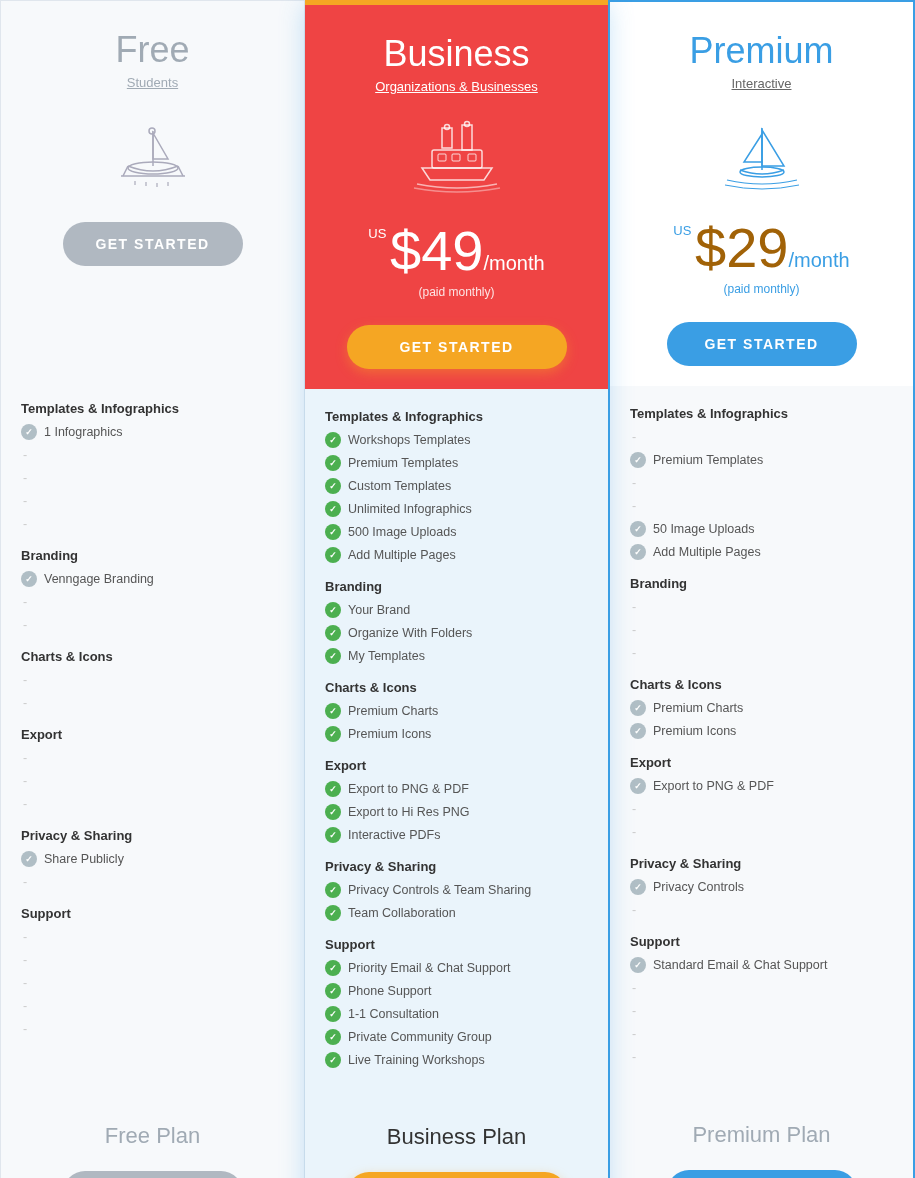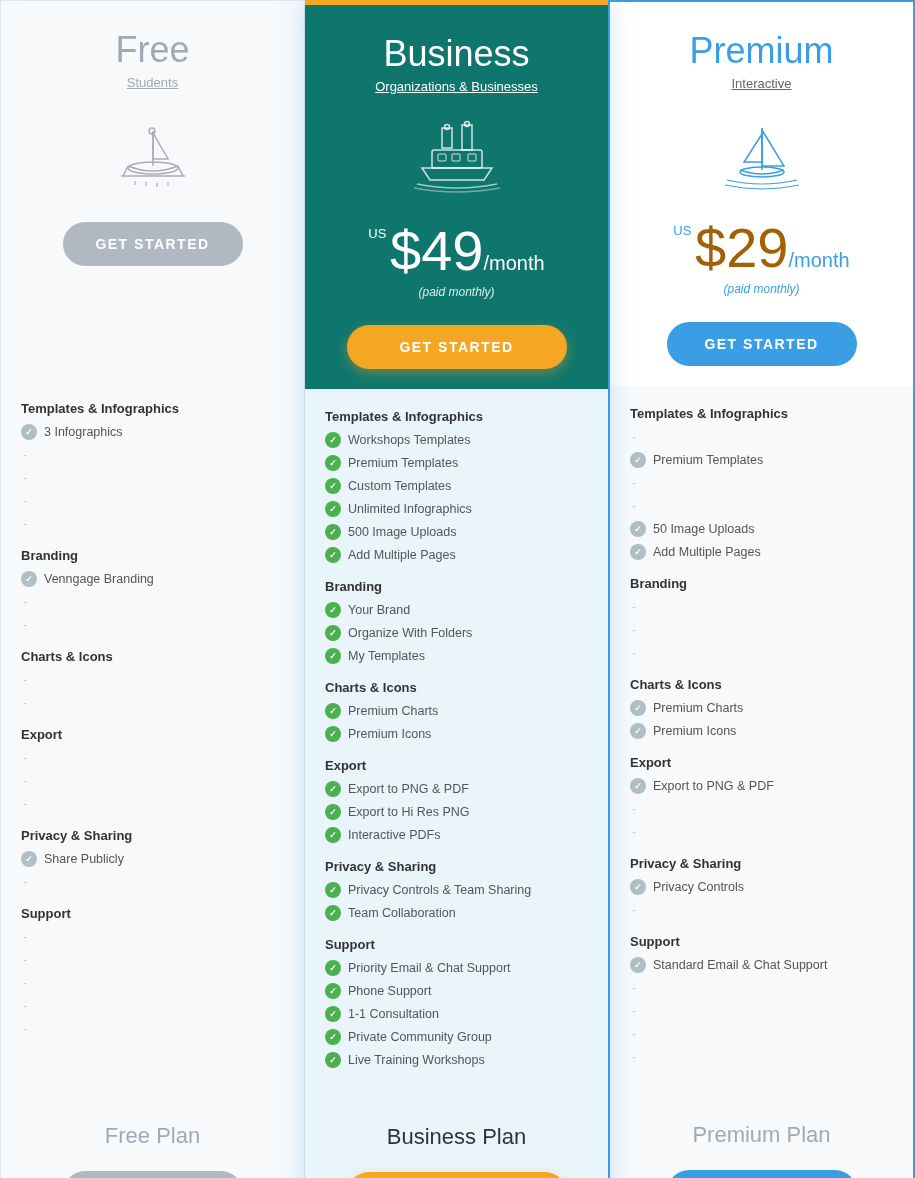--- a/index.html
+++ b/index.html
@@ -42,21 +42,21 @@
     
     .plan-header {
       display: flex;
       flex-direction: column;
       align-items: center;
       padding: 28px 16px 20px;
       min-height: 380px;
       justify-content: flex-start;
     }
     .plan-col.business .plan-header {
-      background: #0f766e;
+      background: #ef4444;
     }
     .plan-name {
       font-size: 36px;
       font-weight: 300;
       color: #a0aab4;
       margin-bottom: 4px;
     }
     .plan-col.business .plan-name,
     .plan-col.business .plan-subtitle {
       color: #fff;
@@ -118,21 +118,20 @@
       color: #fff;
     }
     .plan-col.premium .plan-price-period {
       color: #3a9ee4;
     }
     .plan-price-note {
       font-size: 12px;
       color: #a0aab4;
       display: block;
       margin-top: 2px;
-      font-style: italic;
     }
     .plan-col.business .plan-price-note {
       color: rgba(255,255,255,0.85);
     }
     .plan-col.premium .plan-price-note {
       color: #3a9ee4;
     }
     .btn-get-started {
       border: none;
       border-radius: 30px;
@@ -295,21 +294,21 @@
         </div>
 
         <button class="btn-get-started btn-free">GET STARTED</button>
       </div>
       <div class="plan-features">
 
     <div class="feature-section">
       <div class="feature-section-title">Templates &amp; Infographics</div>
       <div class="feature-item">
       <span class="check-icon-gray"></span>
-      <span>3 Infographics</span>
+      <span>1 Infographics</span>
     </div>
           <div class="feature-item dash"></div>
           <div class="feature-item dash"></div>
           <div class="feature-item dash"></div>
           <div class="feature-item dash"></div>
     </div>
 
     <div class="feature-section">
       <div class="feature-section-title">Branding</div>
       <div class="feature-item">

